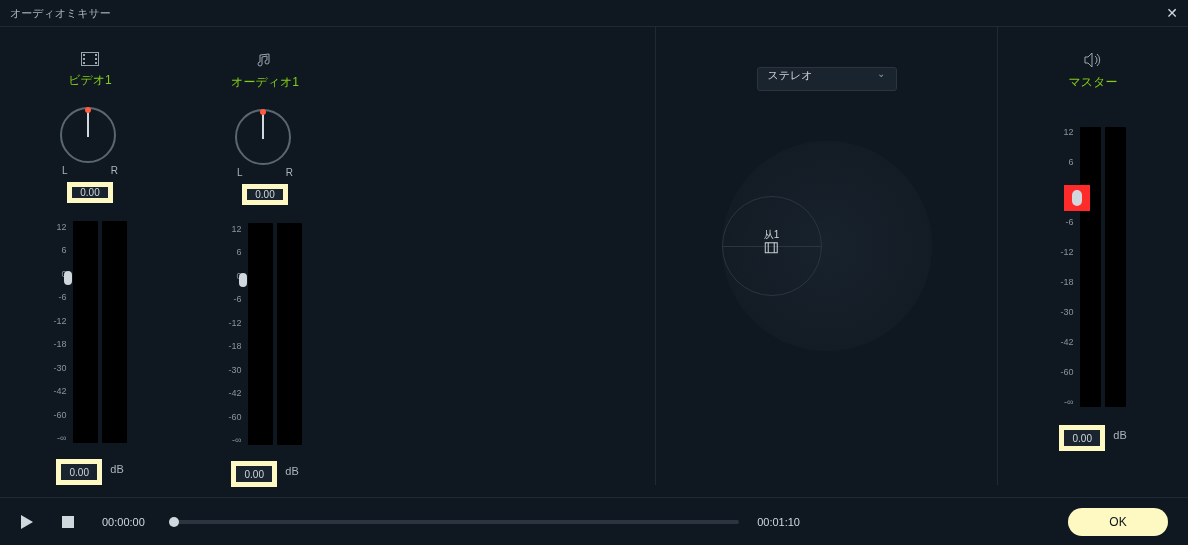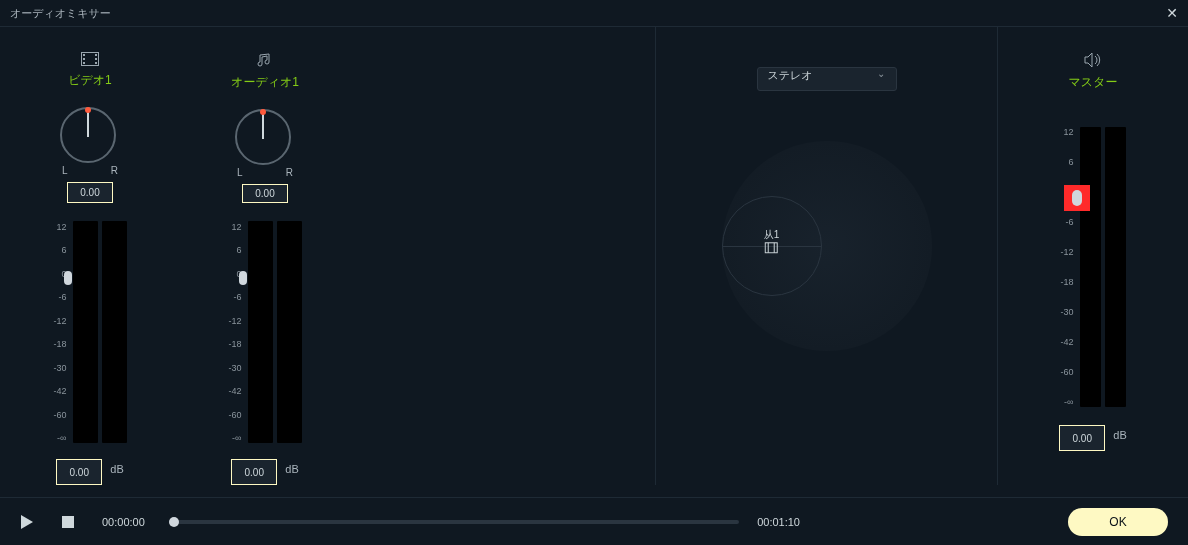--- a/index.html
+++ b/index.html
@@ -11,21 +11,21 @@
 .mid-pane{flex:1;border-right:1px solid #1e2a35;display:flex;flex-direction:column;align-items:center;}
 .right-pane{width:190px;display:flex;flex-direction:column;align-items:center;padding-top:25px;}
 .channel{display:flex;flex-direction:column;align-items:center;width:120px;}
 .ch-icon{color:#9aa6af;margin-bottom:6px;}
 .ch-label{font-size:12px;color:#84cc16;margin-bottom:18px;}
 .pan-wrap{position:relative;width:60px;height:60px;}
 .pan-circle{width:56px;height:56px;border:2px solid #5a6670;border-radius:50%;position:relative;background:#0f1821;}
 .pan-needle{position:absolute;left:50%;top:3px;width:2px;height:25px;background:#cfd8dc;transform:translateX(-50%);}
 .pan-dot{position:absolute;left:50%;top:-2px;width:6px;height:6px;background:#ff5a3c;border-radius:50%;transform:translateX(-50%);}
 .lr{display:flex;justify-content:space-between;width:56px;font-size:10px;color:#aab4bc;margin-top:2px;}
-.val-box{margin-top:6px;background:#1a242e;border:1px solid #fef9c3;width:46px;height:26px;font-size:10px;color:#cfd8dc;display:flex;align-items:center;justify-content:center;}
+.val-box{margin-top:6px;background:#1a242e;border:5px solid #fef9c3;width:46px;height:26px;font-size:10px;color:#cfd8dc;display:flex;align-items:center;justify-content:center;}
 .meter-area{display:flex;margin-top:18px;align-items:flex-start;}
 .scale{display:flex;flex-direction:column;align-items:flex-end;font-size:9px;color:#8a949c;margin-right:6px;height:222px;justify-content:space-between;padding-top:1px;}
 .meter-track{width:54px;height:222px;position:relative;display:flex;gap:4px;}
 .bar{flex:1;background:#000;border-radius:1px;}
 .slider-knob{position:absolute;left:-9px;width:8px;height:14px;background:#d0d7dd;border-radius:4px;top:50px;}
 .db-row{display:flex;align-items:center;gap:8px;margin-top:10px;}
 .db-unit{font-size:11px;color:#aab4bc;}
 .dropdown{margin-top:40px;background:#1a242e;border:1px solid #2a3540;width:140px;height:24px;border-radius:3px;display:flex;align-items:flex-start;justify-content:space-between;padding:0 10px;font-size:11px;color:#cfd8dc;cursor:pointer;}
 .chev{font-size:10px;color:#8a949c;}
 .surround{margin-top:50px;width:210px;height:210px;border-radius:50%;background:radial-gradient(circle,#18222c 0%,#131c25 70%);position:relative;display:flex;align-items:center;}

